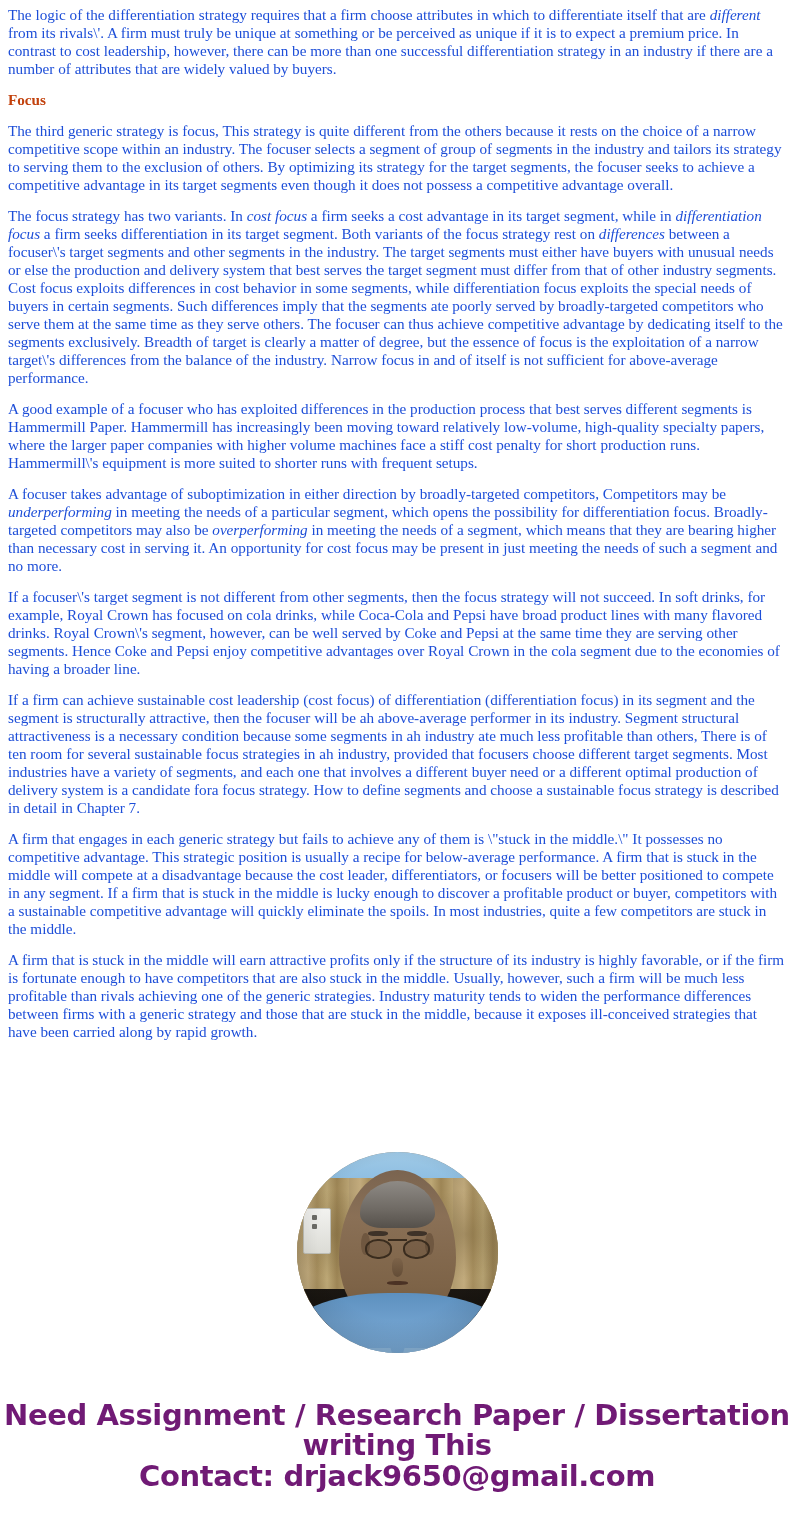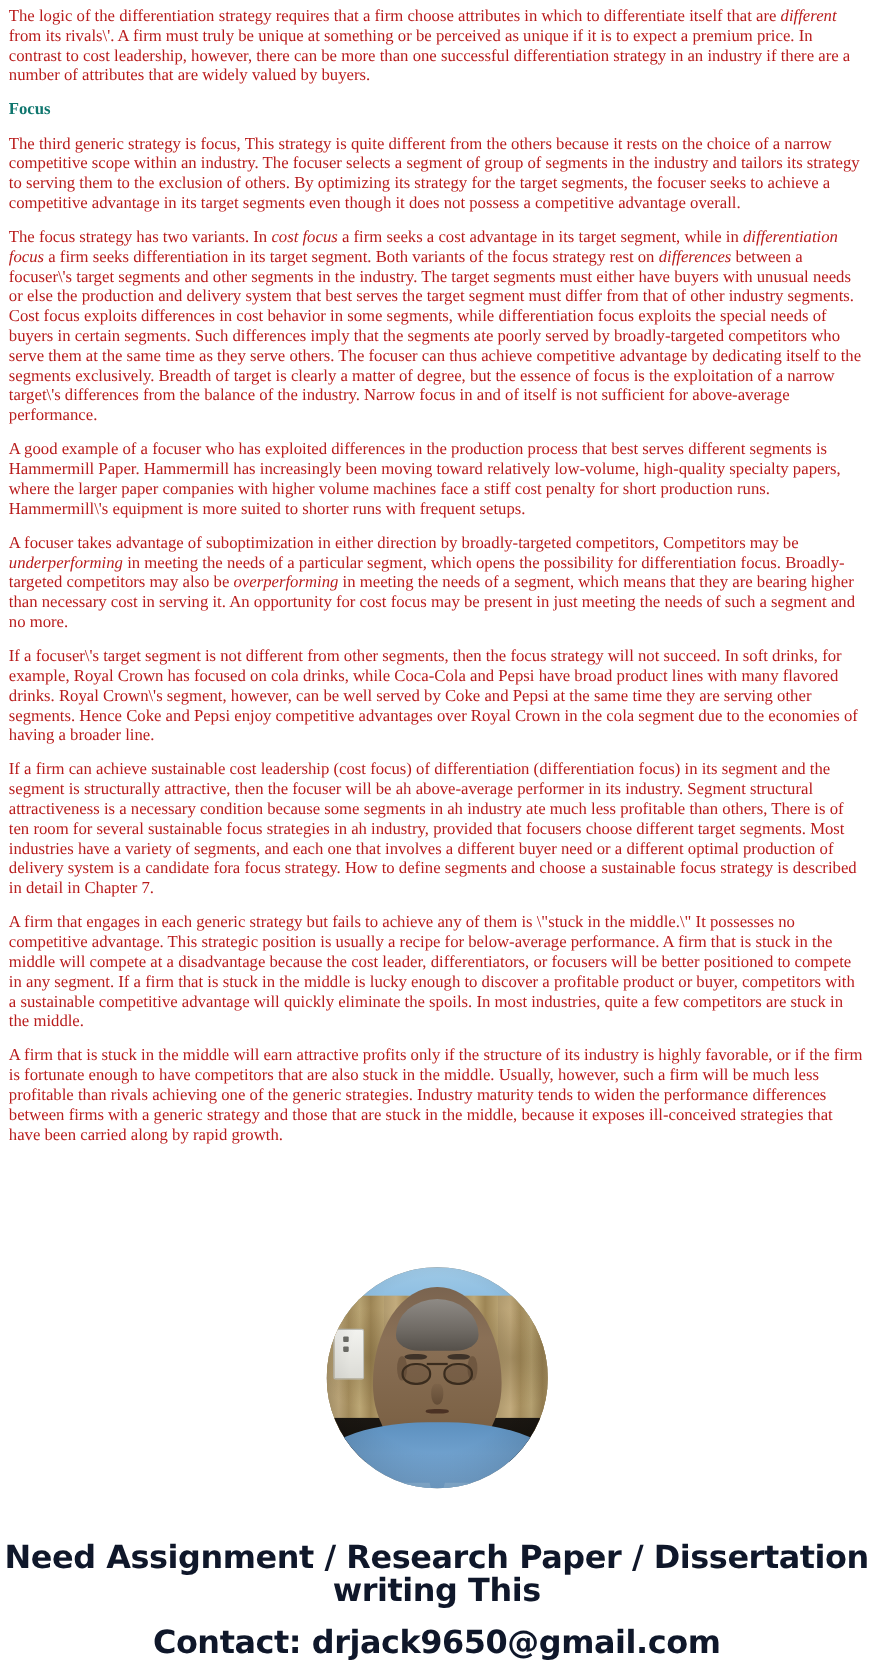--- a/index.html
+++ b/index.html
@@ -19,30 +19,30 @@
   .doc {
     padding: 6px 9px 0 8px;
     box-sizing: border-box;
   }
 
   p.para {
     font-size: 15.2px;
     line-height: 18px;
     margin: 0 0 13px 0;
     text-align: left;
-    color: #b91c1c;
+    color: #1d4ed8;
     -webkit-font-smoothing: none;
   }
 
   h3.heading {
     font-size: 15.2px;
     line-height: 18px;
     font-weight: bold;
     margin: 0 0 13px 0;
-    color: #0f766e;
+    color: #c2410c;
   }
 
   .it { font-style: italic; }
 
   
   .portrait-wrap {
     position: absolute;
     left: 297px;
     top: 1152px;
     width: 201px;
@@ -176,27 +176,27 @@
 
   
   .promo {
     position: absolute;
     left: 0;
     top: 1400px;
     width: 794px;
     text-align: center;
     font-family: "DejaVu Sans", "Liberation Sans", sans-serif;
     font-weight: bold;
-    color: #0f172a;
+    color: #701a75;
     font-size: 29px;
     line-height: 30px;
     letter-spacing: -0.4px;
   }
   .promo .l1, .promo .l2, .promo .l3 { display: block; }
-  .promo .l3 { margin-top: 18px; }
+  .promo .l3 { margin-top: 1px; }
 </style>
 </head>
 <body>
 
 <div class="doc">
 
   <p class="para"><span>The logic of the differentiation strategy requires that a firm choose attributes in which to differentiate itself that are </span><span class="it">different</span><span> from its rivals\'. A firm must truly be unique at something or be perceived as unique if it is to expect a premium price. In contrast to cost leadership, however, there can be more than one successful differentiation strategy in an industry if there are a number of attributes that are widely valued by buyers.</span></p>
 
   <h3 class="heading">Focus</h3>
 

